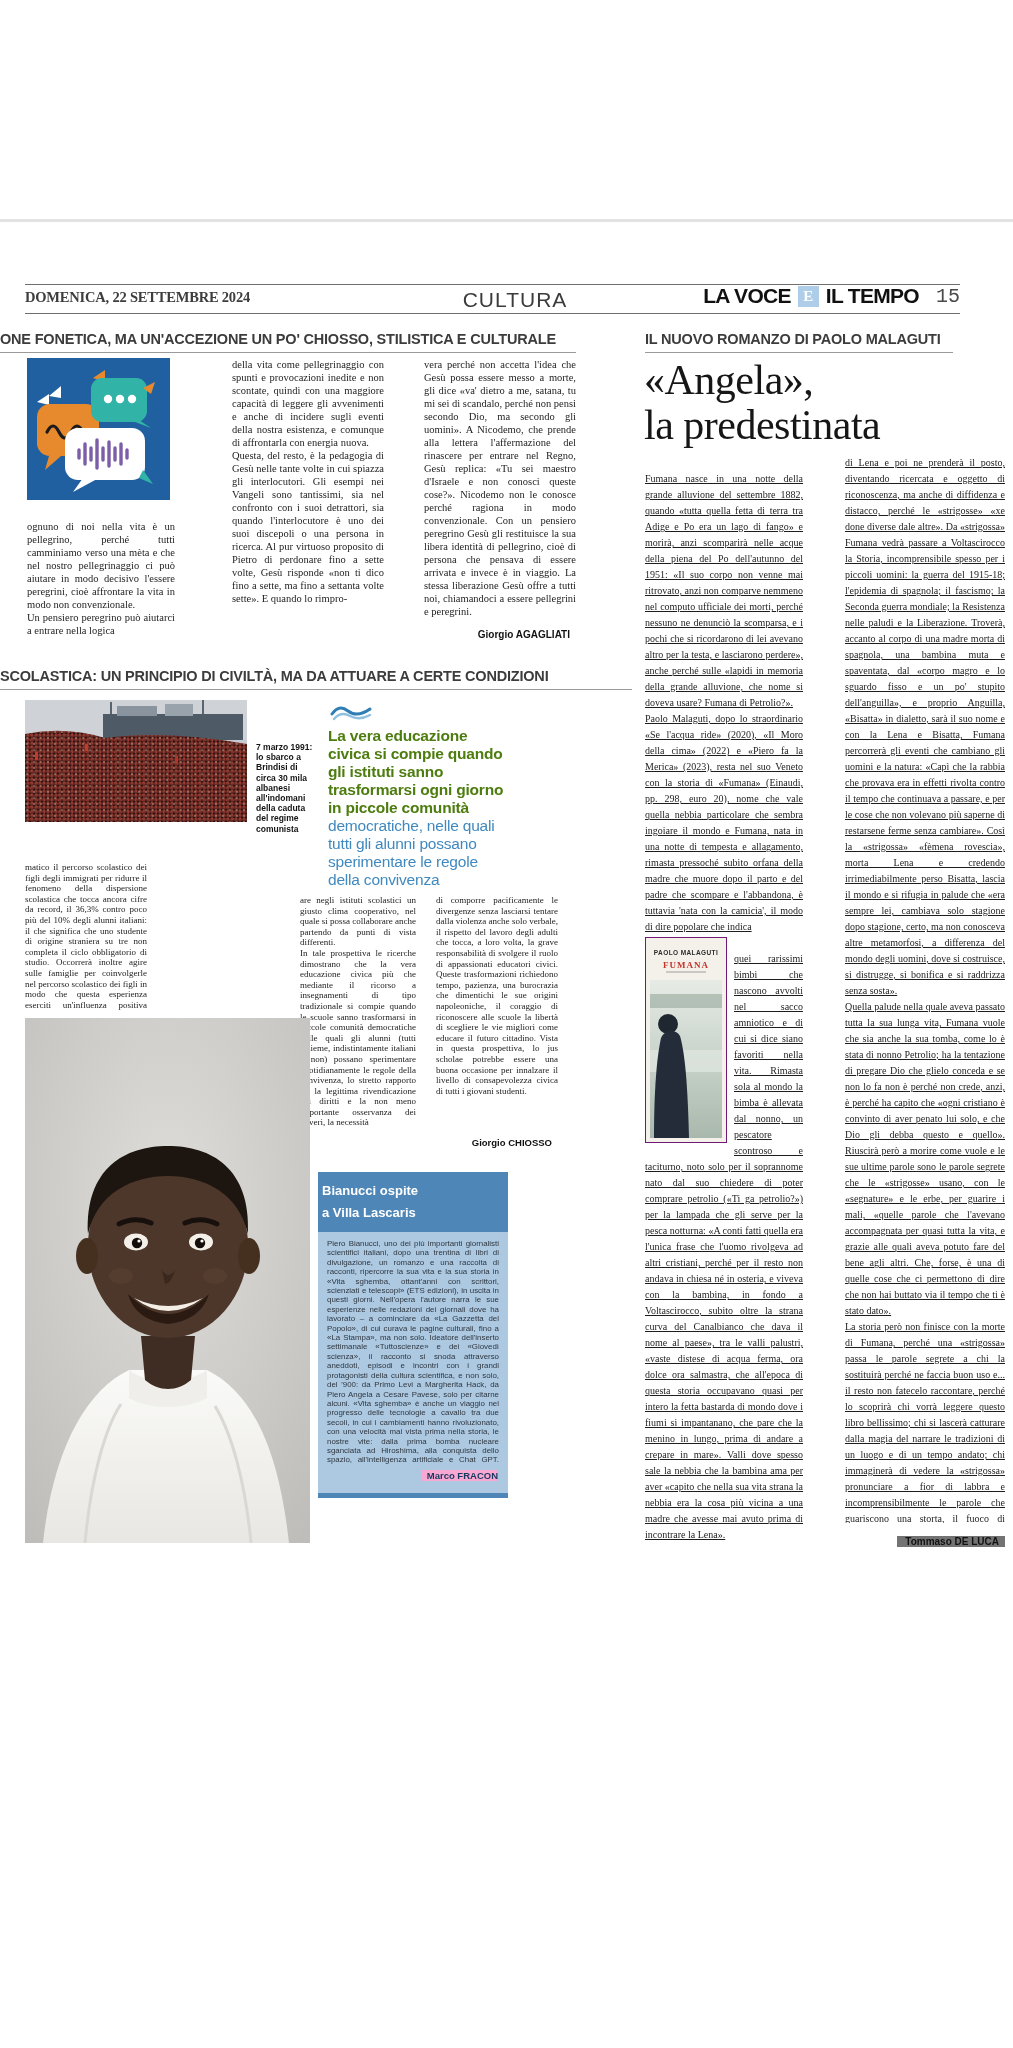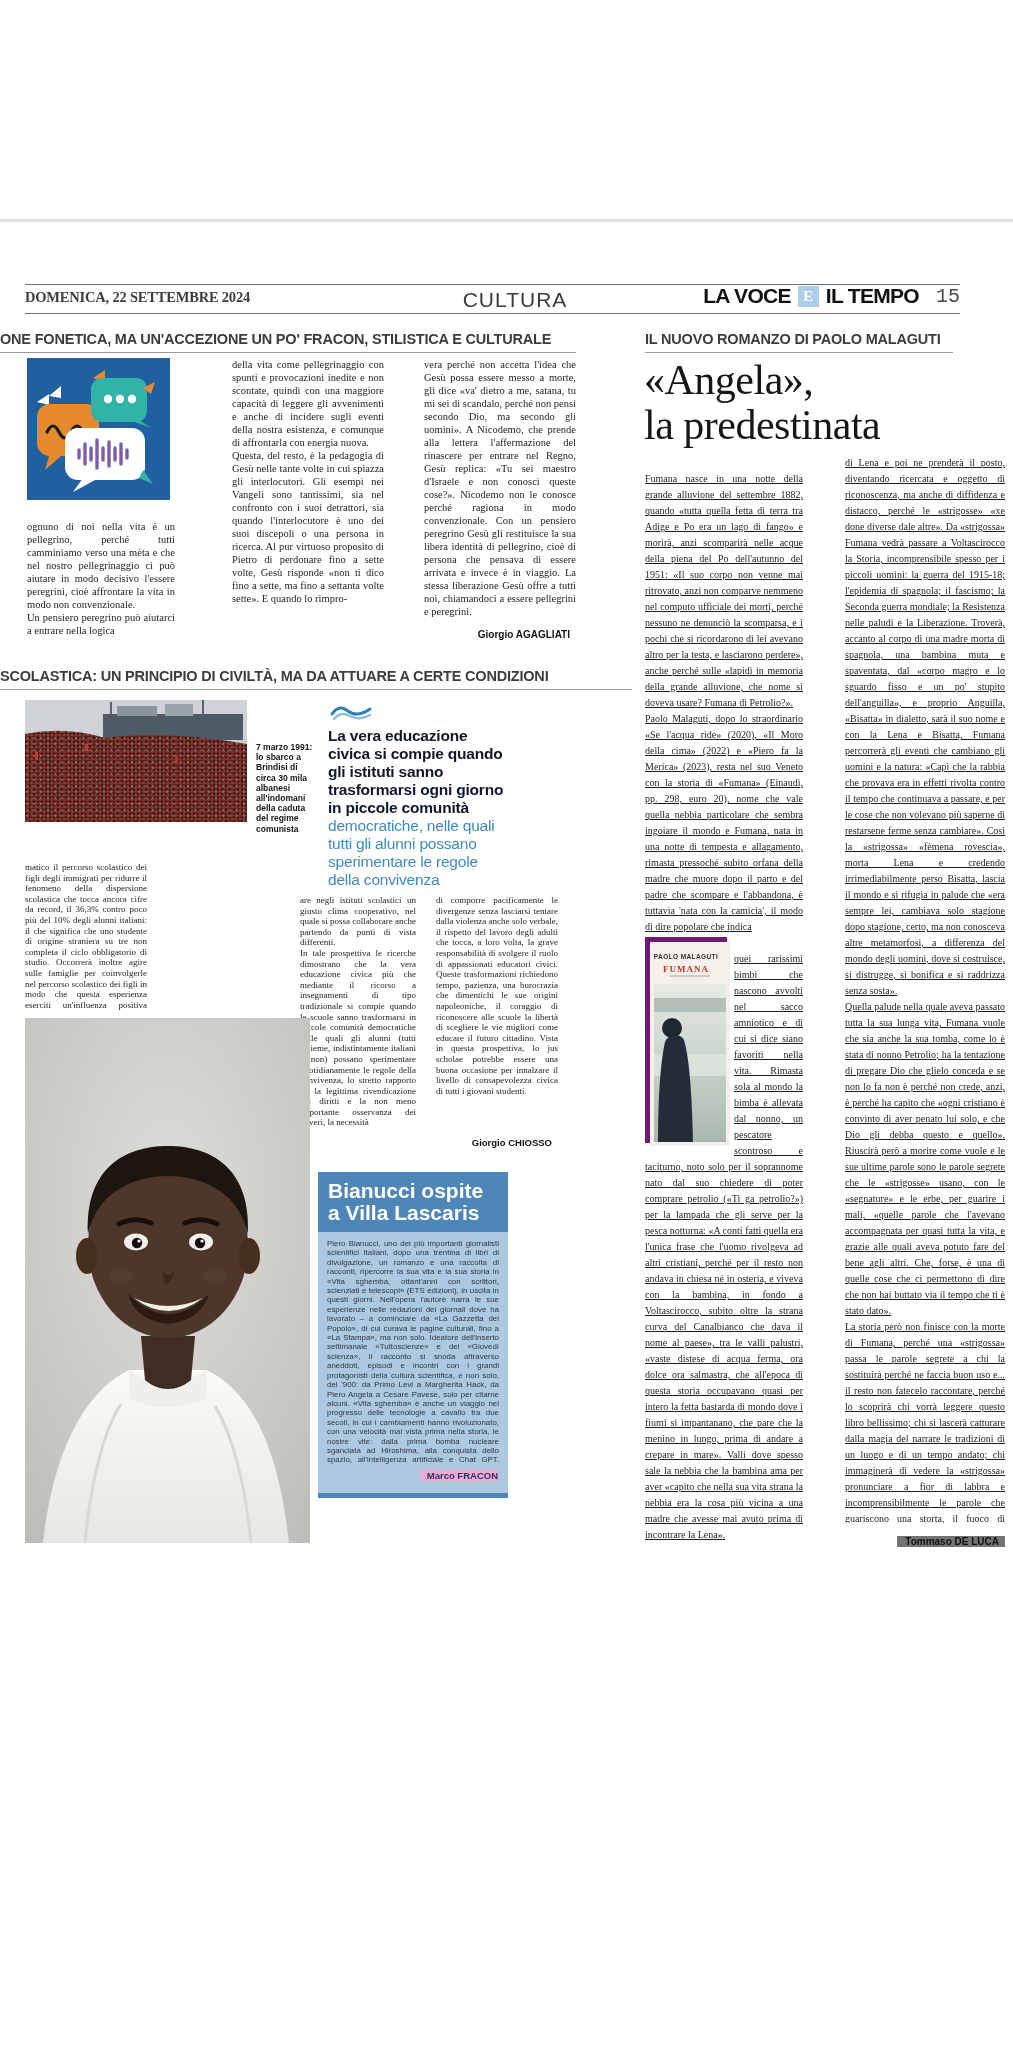--- a/index.html
+++ b/index.html
@@ -28,37 +28,37 @@
   .fumana-body{font-size:10px;line-height:16px;text-align:justify;white-space:pre-line;color:#1d1d1d;text-decoration:underline;}
   .smallbody{font-family:"Liberation Serif",serif;font-size:9px;line-height:10.6px;
              text-align:justify;white-space:pre-line;color:#222;}
   .byline{font-family:"Liberation Sans",sans-serif;font-weight:bold;font-size:10px;color:#111;
           text-align:right;padding-right:6px;}
   
   .headline{font-family:"Liberation Serif",serif;font-size:42px;line-height:45px;color:#161616;
             letter-spacing:-0.5px;white-space:pre-line;}
   
   .deck-bold{font-family:"Liberation Sans",sans-serif;font-weight:bold;font-size:15.5px;
-             line-height:17.5px;color:#0f172a;letter-spacing:-0.2px;}
+             line-height:17.5px;color:#4d7c0f;letter-spacing:-0.2px;}
   .deck-reg{font-family:"Liberation Sans",sans-serif;font-size:15.5px;line-height:17.5px;
             color:#4089bf;letter-spacing:-0.2px;}
   .photo-caption{font-family:"Liberation Sans",sans-serif;font-weight:bold;font-size:8.5px;
                  line-height:10.2px;color:#141414;}
   
   .bbox{position:absolute;left:318px;top:1172px;width:190px;height:326px;background:#adc9e1;
         border-bottom:5px solid #4e86b8;box-sizing:border-box;}
   .bbox-head{background:#4e86b8;color:#ffffff;font-family:"Liberation Sans",sans-serif;
-             font-weight:bold;font-size:21px;line-height:22px;padding:8px 10px;white-space:pre-line;}
+             font-weight:bold;font-size:13px;line-height:22px;padding:8px 4px;white-space:pre-line;}
   .bbox-body{font-family:"Liberation Sans",sans-serif;font-size:7.9px;line-height:9.4px;
              color:#2e3640;padding:7px 9px 0 9px;text-align:justify;white-space:pre-line;
              height:228px;overflow:hidden;}
   .bbox-byline{position:absolute;right:10px;bottom:12px;font-family:"Liberation Sans",sans-serif;
                font-weight:bold;font-size:9.5px;color:#17395f;background:#f9a8d4;padding-left:6px;}
   
-  .book-cover{float:left;width:82px;height:206px;margin:2px 7px 3px 0;border:5px solid #701a75;
+  .book-cover{float:left;width:82px;height:206px;margin:2px 7px 3px 0;border:1px solid #701a75;
               box-sizing:border-box;background:#fef9c3;position:relative;}
   .bc-author{position:absolute;top:7px;left:0;width:100%;text-align:center;
              font-family:"Liberation Sans",sans-serif;font-weight:bold;font-size:6.5px;
              letter-spacing:0.4px;color:#2c2c2c;}
   .bc-title{position:absolute;top:19px;left:0;width:100%;text-align:center;
             font-family:"Liberation Serif",serif;font-weight:bold;font-size:9px;
             letter-spacing:1px;color:#c2342c;}
   .clip{overflow:hidden;}
 </style>
 </head>
@@ -72,21 +72,21 @@
   <div class="abs hdr-date" style="left:25px;top:289px;">DOMENICA, 22 SETTEMBRE 2024</div>
   <div class="abs hdr-section" style="left:415px;top:288px;width:200px;">CULTURA</div>
   <div class="abs masthead" style="left:640px;top:283px;width:320px;height:26px;">
     <span class="mh-word">LA VOCE</span>
     <span class="mh-tile">E</span>
     <span class="mh-word">IL TEMPO</span>
     <span class="mh-num">15</span>
   </div>
   <div class="rule" style="left:25px;top:313px;width:935px;"></div>
 
-  <div class="abs kicker" style="left:0;top:331px;width:576px;">ONE FONETICA, MA UN'ACCEZIONE UN PO' FRACON, STILISTICA E CULTURALE</div>
+  <div class="abs kicker" style="left:0;top:331px;width:576px;">ONE FONETICA, MA UN'ACCEZIONE UN PO' CHIOSSO, STILISTICA E CULTURALE</div>
   <div class="rule-light" style="left:0;top:352px;width:576px;"></div>
 
   <div class="abs" style="left:27px;top:358px;width:143px;height:142px;">
     <svg width="143" height="142" viewBox="0 0 143 142">
       <rect x="0" y="0" width="143" height="142" fill="#2060a0"></rect>
 
       <path d="M22,38 L34,28 L34,40 Z" fill="#ffffff"></path>
       <path d="M10,44 L22,36 L22,47 Z" fill="#ffffff"></path>
 
       <rect x="10" y="46" width="62" height="52" rx="13" fill="#e78a2e"></rect>

